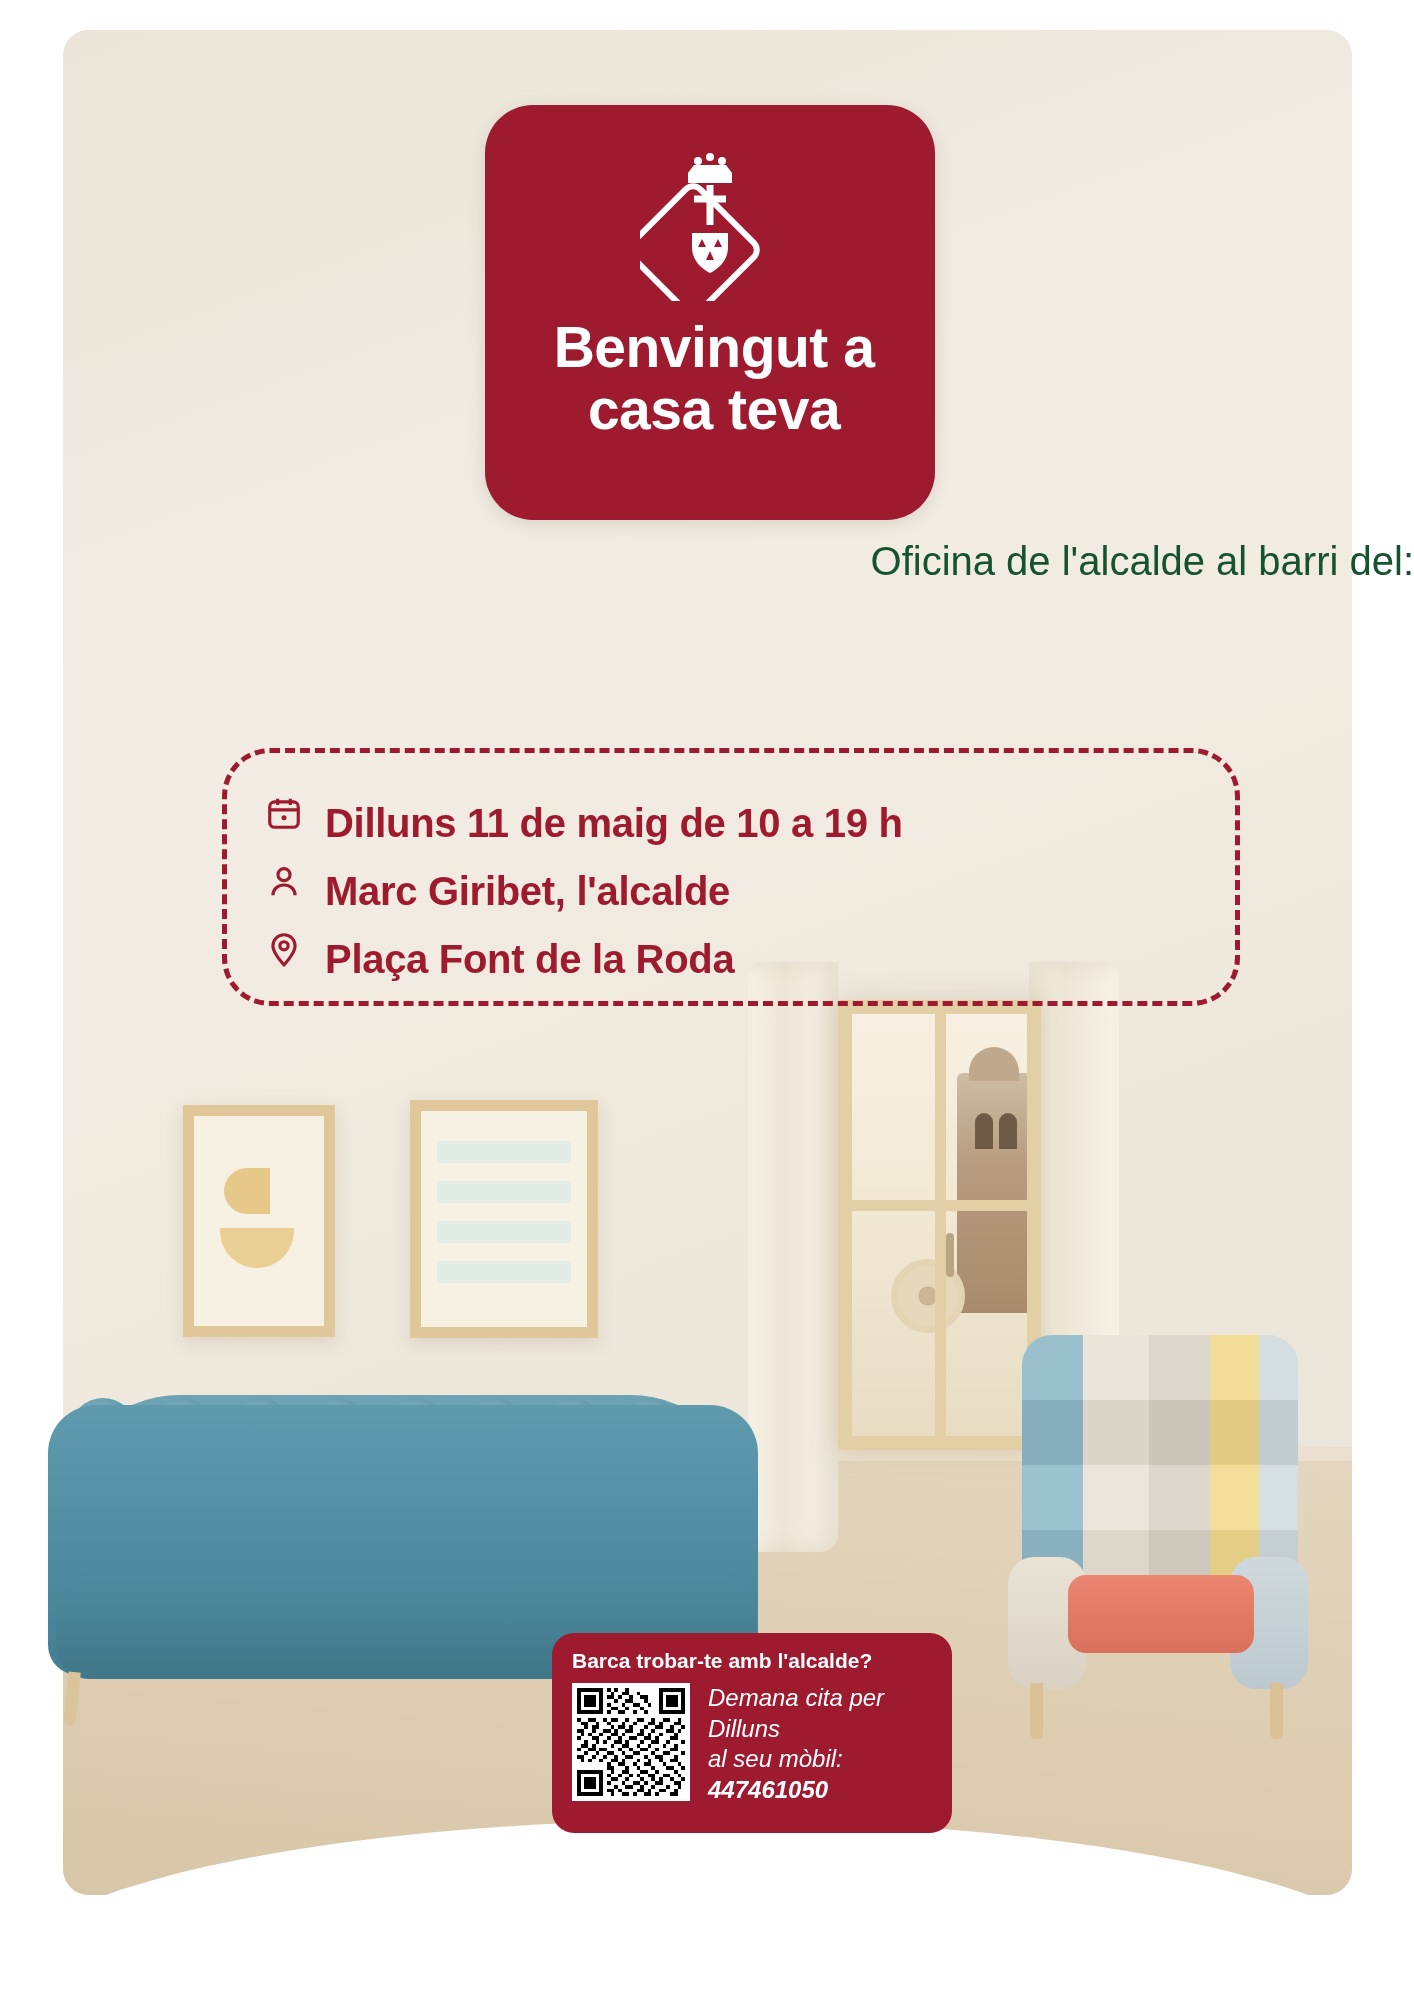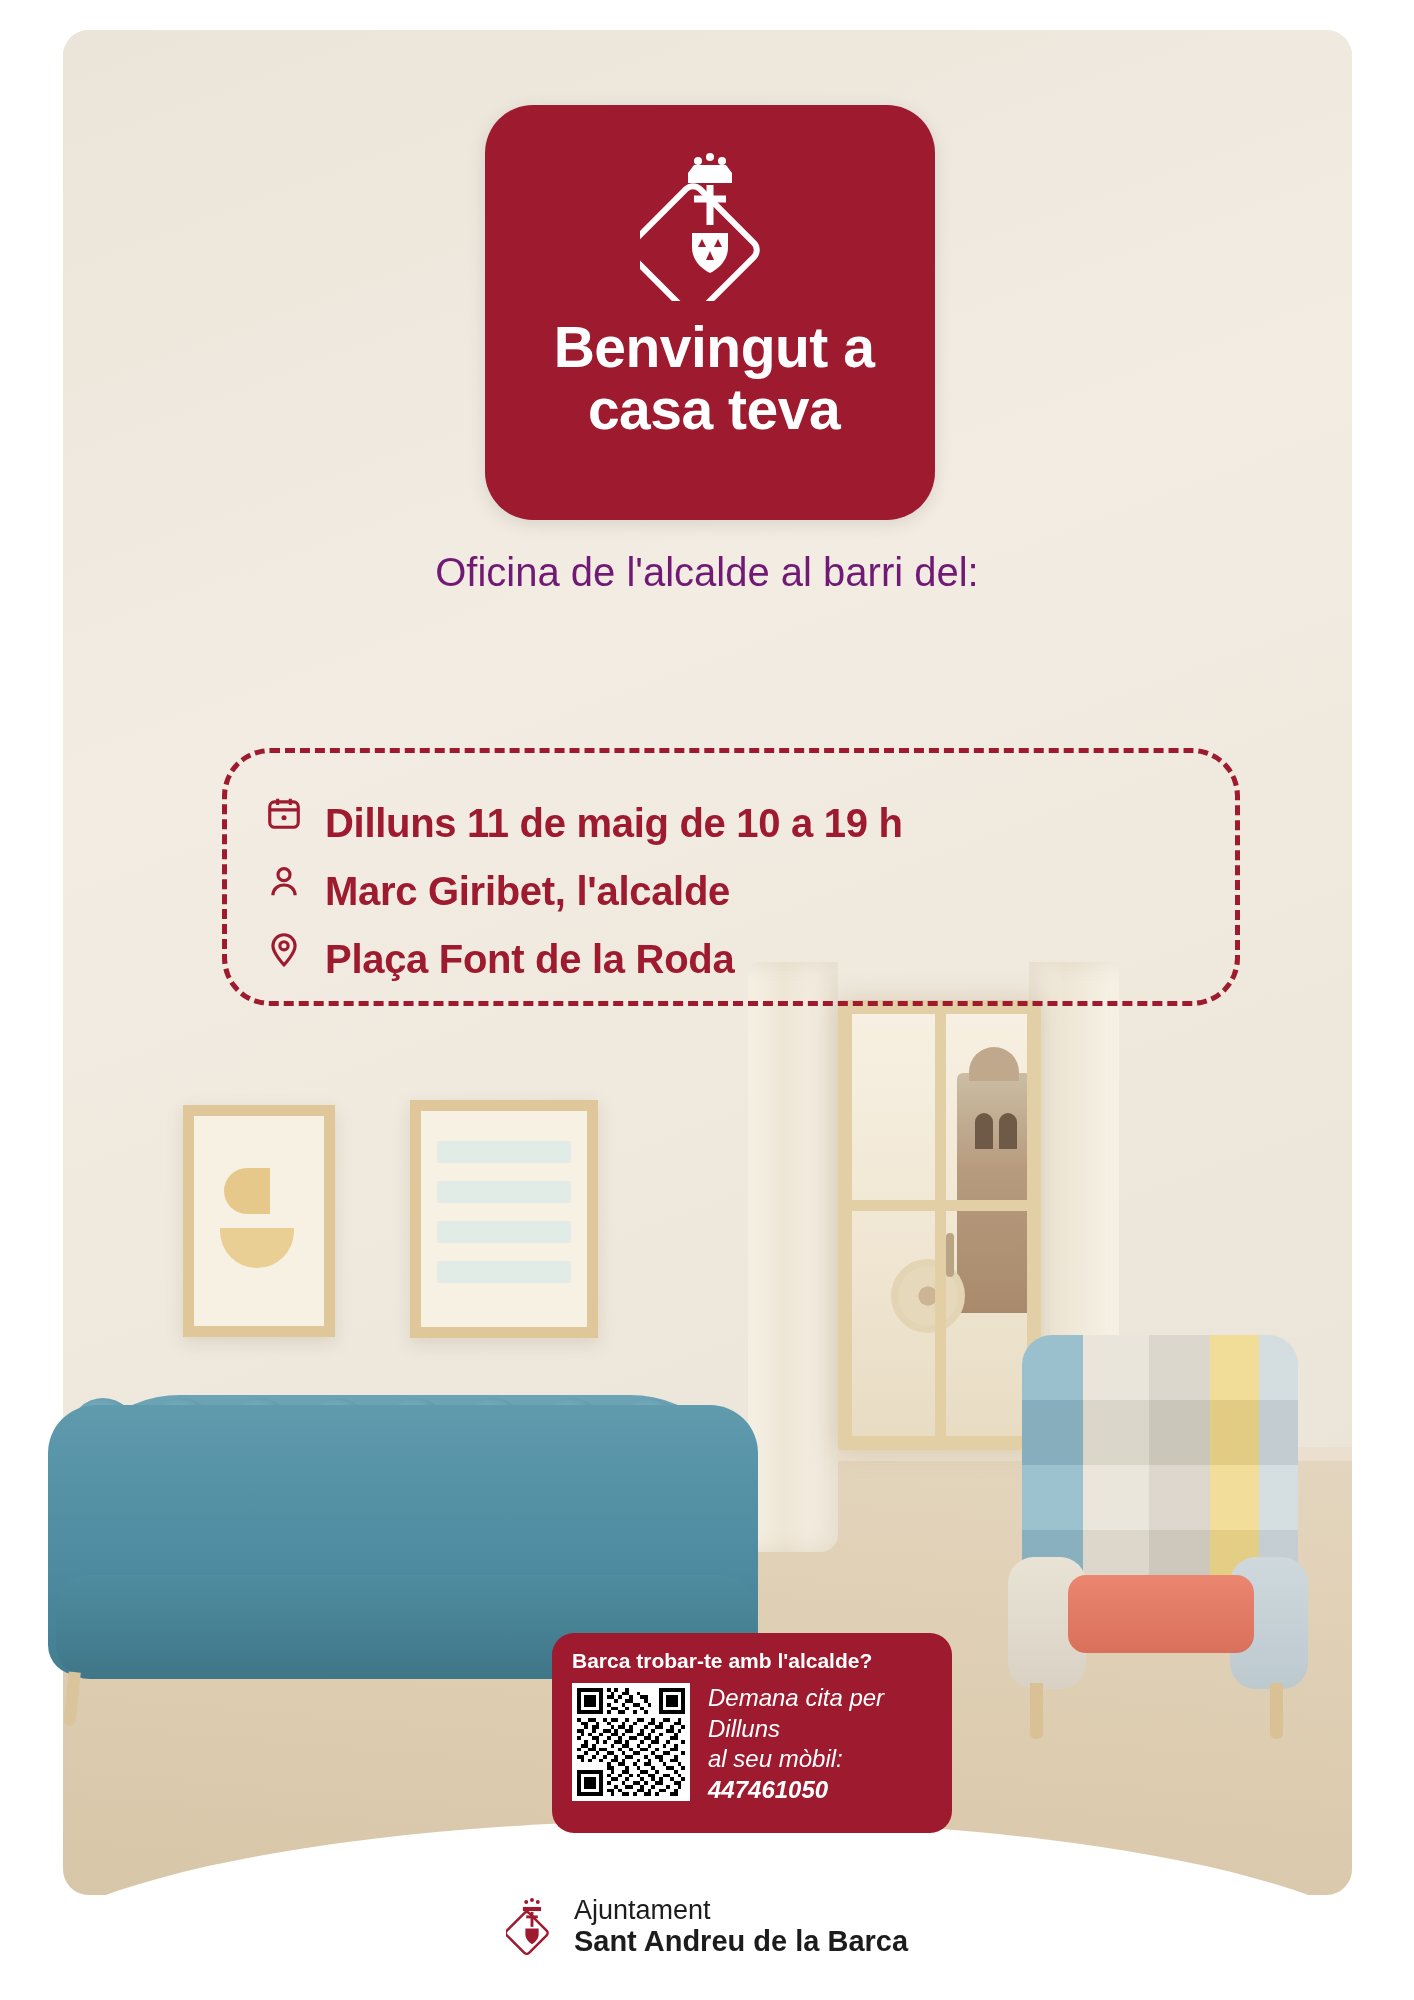--- a/index.html
+++ b/index.html
@@ -216,24 +216,24 @@
   .badge-title {
     font-size: 57px;
     font-weight: 700;
     line-height: 1.08;
     letter-spacing: -0.5px;
     white-space: pre-line;
     margin-left: 8px;
   }
   
   .subtitle {
-    position: absolute; left: 0; top: 550px; width: 100%;
-    text-align: center;
+    position: absolute; left: 0; top: 539px; width: 100%;
+    text-align: right;
     font-size: 40px;
-    color: #701a75;
+    color: #14532d;
   }
   .neighborhood {
     position: absolute; left: 0; top: 622px; width: 100%;
     text-align: center;
     font-size: 66px;
     font-weight: 700;
     color: #9e1a2f;
     letter-spacing: -0.5px;
   }
   
@@ -618,32 +618,14 @@
       </div>
       <div class="qr-lines">
         <div>Demana cita per</div>
         <div>Dilluns</div>
         <div>al seu mòbil:</div>
         <div class="qr-phone">447461050</div>
       </div>
     </div>
   </div>
 
-  <div class="footer">
-    <span class="footer-crest">
-      <svg viewBox="0 0 60 70" width="52" height="58" fill="none" stroke="#9e1a2f" stroke-width="2.5">
-        <circle cx="23" cy="6" r="2.4" fill="#9e1a2f" stroke="none"></circle>
-        <circle cx="30" cy="3.5" r="2.4" fill="#9e1a2f" stroke="none"></circle>
-        <circle cx="37" cy="6" r="2.4" fill="#9e1a2f" stroke="none"></circle>
-        <path d="M19 12 h22 v5 h-22 z" fill="#9e1a2f" stroke="none"></path>
-        <rect x="11" y="27" width="38" height="38" transform="rotate(45 30 37)" rx="4" stroke="#9e1a2f" stroke-width="3" fill="none"></rect>
-        <path d="M30 18 v18" stroke="#9e1a2f" stroke-width="3.5"></path>
-        <path d="M23 24 h14" stroke="#9e1a2f" stroke-width="3.5"></path>
-        <path d="M22 38 h16 v7 c0 6 -5 10 -8 12 c-3 -2 -8 -6 -8 -12 z" fill="#9e1a2f" stroke="none"></path>
-      </svg>
-    </span>
-    <span class="footer-text">
-      <div class="foot-1">Ajuntament</div>
-      <div class="foot-2">Sant Andreu de la Barca</div>
-    </span>
-  </div>
 
 </div>
 
 </body></html>

